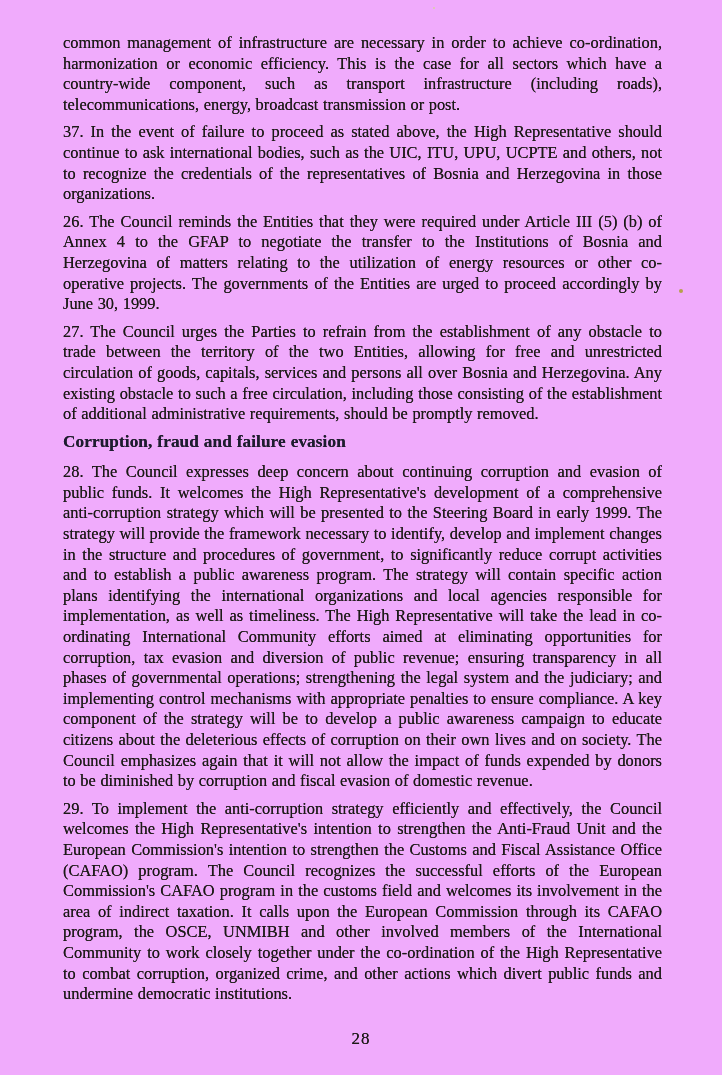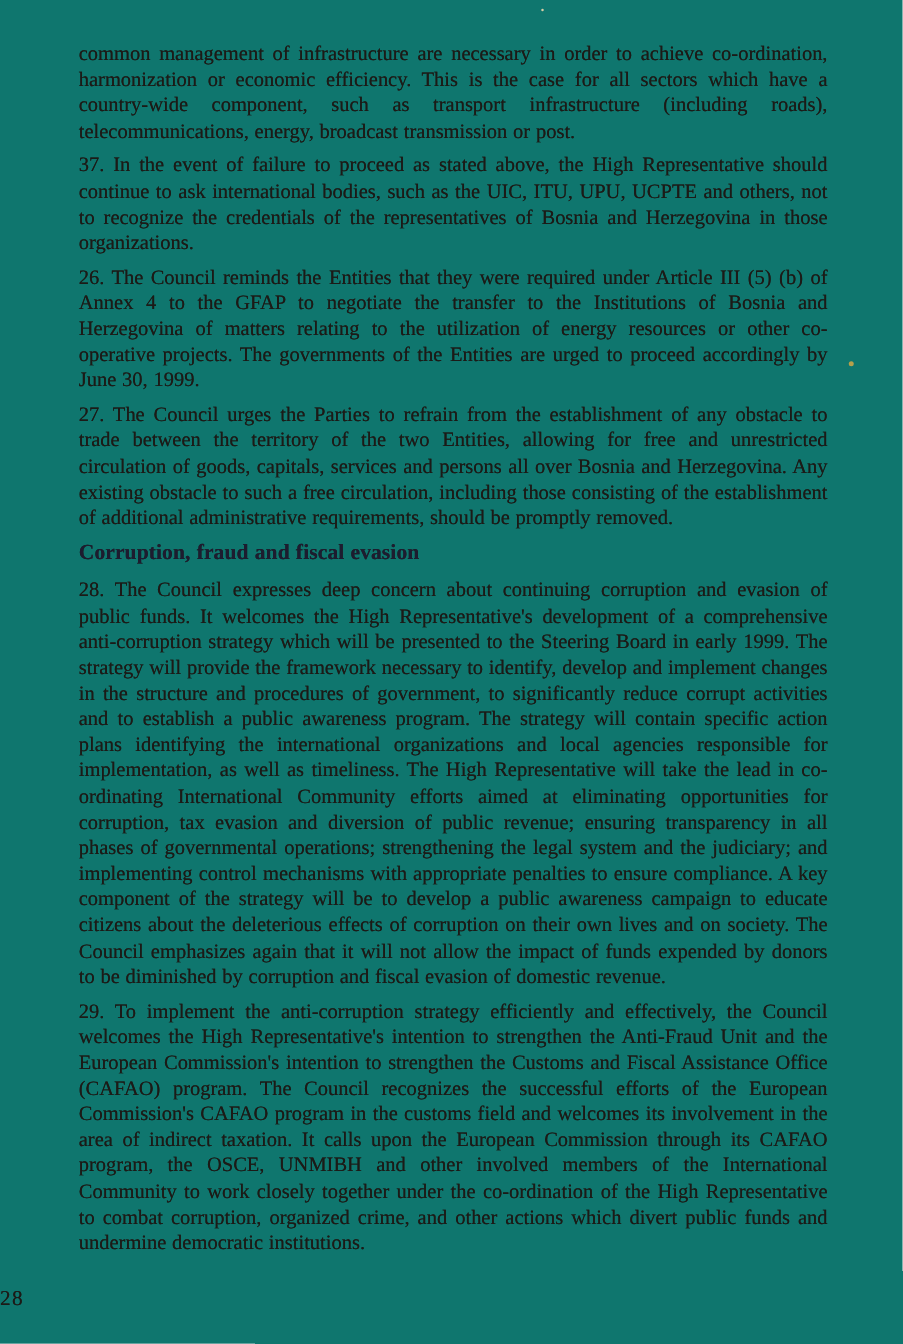--- a/index.html
+++ b/index.html
@@ -4,21 +4,21 @@
 <style>
   html, body {
     margin: 0;
     padding: 0;
     background: #e8e8e8;
   }
   .page {
     position: relative;
     width: 722px;
     height: 1075px;
-    background: #0f766e;
+    background: #f0abfc;
     overflow: hidden;
     font-family: "Liberation Serif", serif;
     color: #1c1a17;
   }
   .text-block {
     position: absolute;
     left: 63px;
     top: 33px;
     width: 599px;
     font-size: 16.4px;
@@ -36,21 +36,21 @@
     color: #1d1c30;
     text-align: left;
     margin: 6px 0 10px 0;
     letter-spacing: 0.1px;
   }
   .footer {
     position: absolute;
     top: 1029px;
     left: 0;
     width: 722px;
-    text-align: left;
+    text-align: center;
     font-size: 17px;
     letter-spacing: 1px;
     text-shadow: 0 0 0.45px rgba(28, 24, 18, 0.85);
   }
   .speck {
     position: absolute;
     border-radius: 50%;
   }
   .speck-a {
     left: 433px;
@@ -74,21 +74,21 @@
 
   <div class="text-block">
     <p class="para">common management of infrastructure are necessary in order to achieve co-ordination, harmonization or economic efficiency. This is the case for all sectors which have a country-wide component, such as transport infrastructure (including roads), telecommunications, energy, broadcast transmission or post.</p>
 
     <p class="para">37. In the event of failure to proceed as stated above, the High Representative should continue to ask international bodies, such as the UIC, ITU, UPU, UCPTE and others, not to recognize the credentials of the representatives of Bosnia and Herzegovina in those organizations.</p>
 
     <p class="para">26. The Council reminds the Entities that they were required under Article III (5) (b) of Annex 4 to the GFAP to negotiate the transfer to the Institutions of Bosnia and Herzegovina of matters relating to the utilization of energy resources or other co-operative projects. The governments of the Entities are urged to proceed accordingly by June 30, 1999.</p>
 
     <p class="para">27. The Council urges the Parties to refrain from the establishment of any obstacle to trade between the territory of the two Entities, allowing for free and unrestricted circulation of goods, capitals, services and persons all over Bosnia and Herzegovina. Any existing obstacle to such a free circulation, including those consisting of the establishment of additional administrative requirements, should be promptly removed.</p>
 
-    <h2 class="section-heading">Corruption, fraud and fiscal evasion</h2>
+    <h2 class="section-heading">Corruption, fraud and failure evasion</h2>
 
     <p class="para">28. The Council expresses deep concern about continuing corruption and evasion of public funds. It welcomes the High Representative's development of a comprehensive anti-corruption strategy which will be presented to the Steering Board in early 1999. The strategy will provide the framework necessary to identify, develop and implement changes in the structure and procedures of government, to significantly reduce corrupt activities and to establish a public awareness program. The strategy will contain specific action plans identifying the international organizations and local agencies responsible for implementation, as well as timeliness. The High Representative will take the lead in co-ordinating International Community efforts aimed at eliminating opportunities for corruption, tax evasion and diversion of public revenue; ensuring transparency in all phases of governmental operations; strengthening the legal system and the judiciary; and implementing control mechanisms with appropriate penalties to ensure compliance. A key component of the strategy will be to develop a public awareness campaign to educate citizens about the deleterious effects of corruption on their own lives and on society. The Council emphasizes again that it will not allow the impact of funds expended by donors to be diminished by corruption and fiscal evasion of domestic revenue.</p>
 
     <p class="para">29. To implement the anti-corruption strategy efficiently and effectively, the Council welcomes the High Representative's intention to strengthen the Anti-Fraud Unit and the European Commission's intention to strengthen the Customs and Fiscal Assistance Office (CAFAO) program. The Council recognizes the successful efforts of the European Commission's CAFAO program in the customs field and welcomes its involvement in the area of indirect taxation. It calls upon the European Commission through its CAFAO program, the OSCE, UNMIBH and other involved members of the International Community to work closely together under the co-ordination of the High Representative to combat corruption, organized crime, and other actions which divert public funds and undermine democratic institutions.</p>
   </div>
 
   <div class="footer">28</div>
 
   <span class="speck speck-a"></span>
   <span class="speck speck-b"></span>

